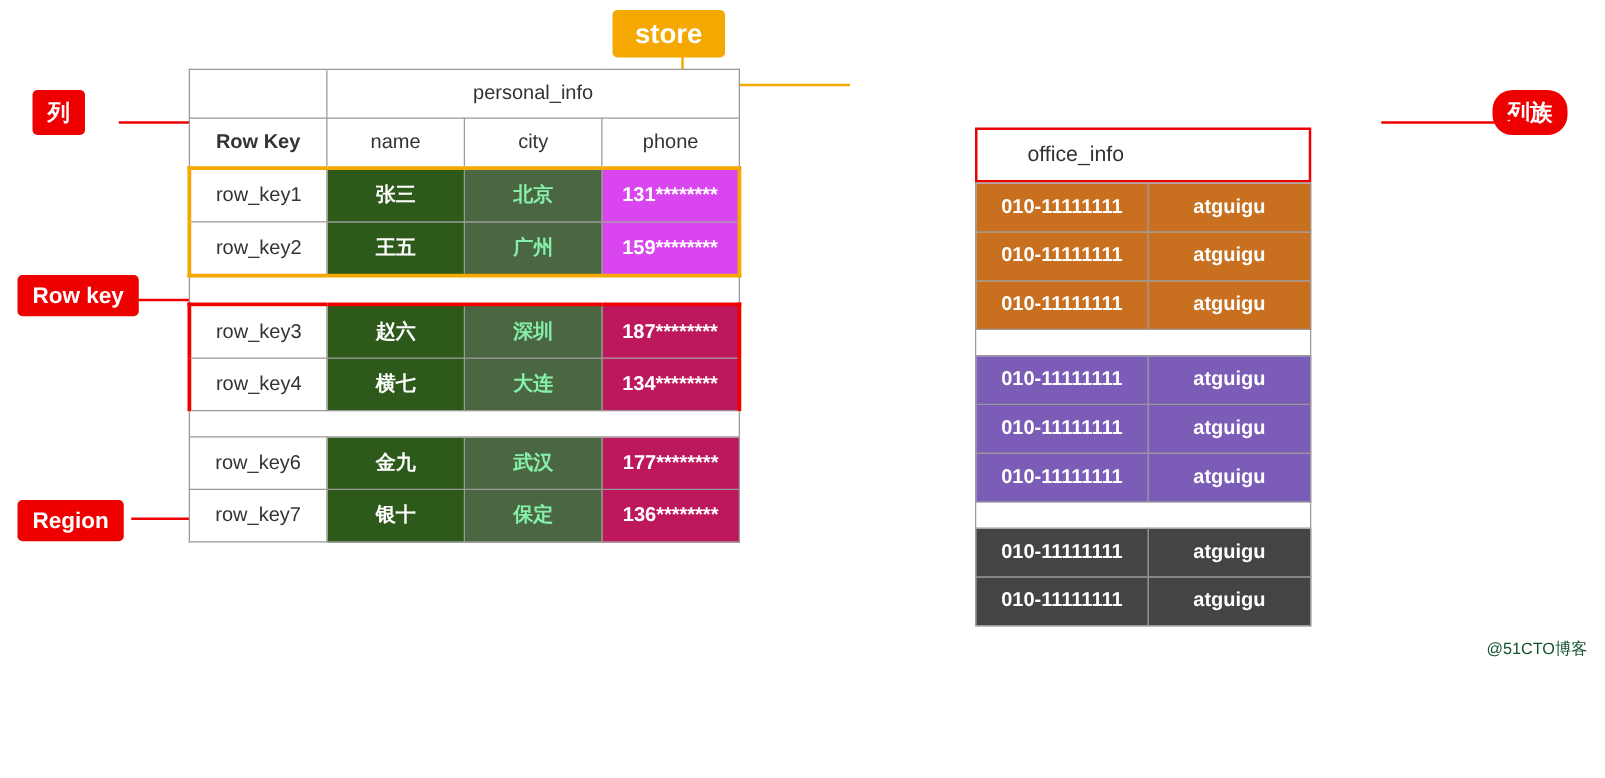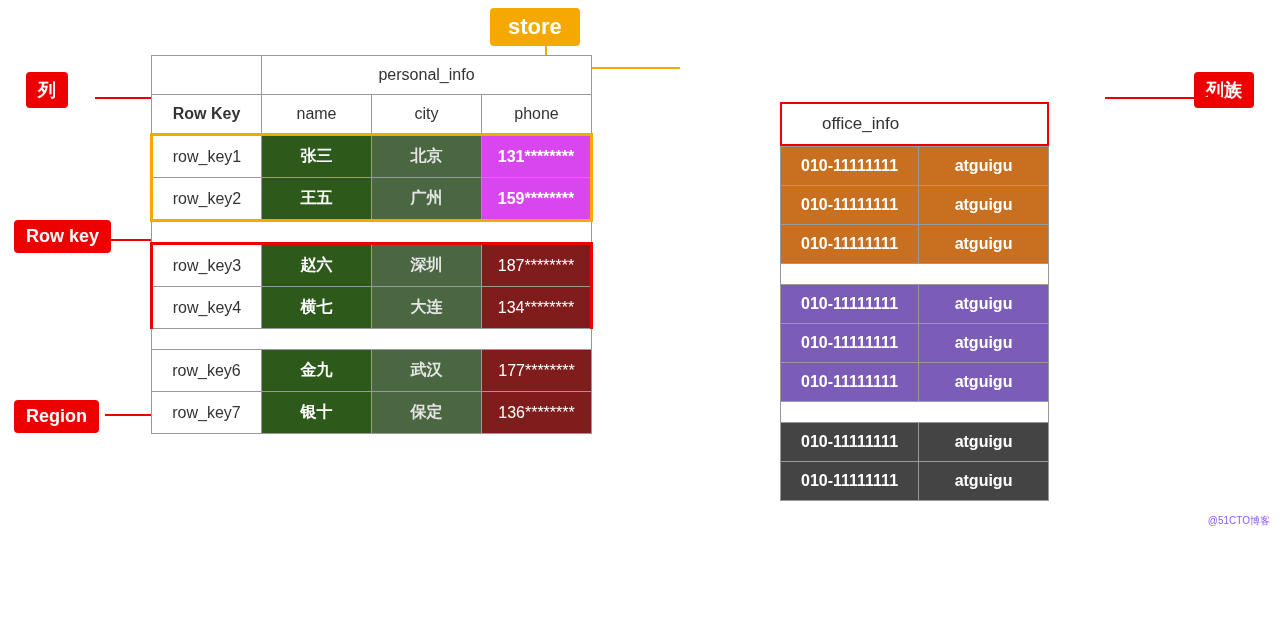--- a/index.html
+++ b/index.html
@@ -91,21 +91,21 @@
     .cell-dark-green {
       background: #2d5a1b;
       color: #fff;
       font-weight: bold;
       font-size: 18px;
     }
 
     
     .cell-olive {
       background: #4a6741;
-      color: #e5e5e5;
+      color: #86efac;
       font-weight: bold;
       font-size: 18px;
     }
 
     
     .cell-phone-green {
       background: #d946ef;
       color: #fff;
       font-weight: bold;
       font-size: 16px;
@@ -130,23 +130,23 @@
     
     .cell-darkgray {
       background: #444;
       color: #fff;
       font-weight: bold;
       font-size: 16px;
     }
 
     
     .cell-red {
-      background: #7f1d1d;
-      color: #fff;
-      font-weight: normal;
+      background: #be185d;
+      color: #fff;
+      font-weight: bold;
       font-size: 16px;
     }
 
     
     .region1-border-left { border-left: 3px solid #f5a800 !important; }
     .region1-border-right { border-right: 3px solid #f5a800 !important; }
     .region1-border-top { border-top: 3px solid #f5a800 !important; }
     .region1-border-bottom { border-bottom: 3px solid #f5a800 !important; }
 
     
@@ -188,30 +188,30 @@
     
     .badge-liezu {
       position: absolute;
       top: 72px;
       right: 30px;
       background: #e00;
       color: #fff;
       font-weight: bold;
       font-size: 18px;
       padding: 6px 12px;
-      border-radius: 4px;
+      border-radius: 16px;
     }
 
     
     .watermark {
       position: absolute;
       bottom: 8px;
       right: 14px;
-      color: #8b5cf6;
-      font-size: 10px;
+      color: #14532d;
+      font-size: 13px;
     }
 
     
     .svg-overlay {
       position: absolute;
       top: 0; left: 0;
       width: 1284px;
       height: 622px;
       pointer-events: none;
     }

